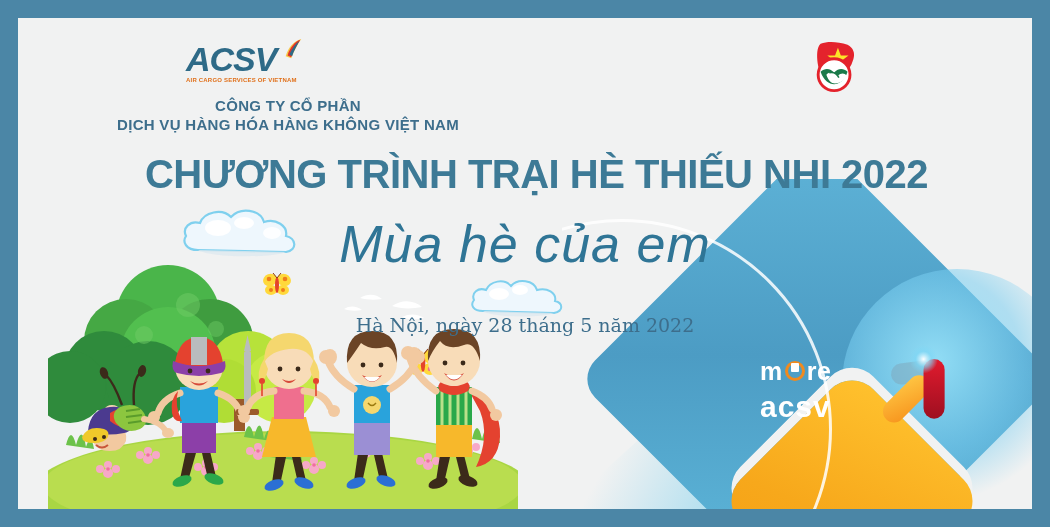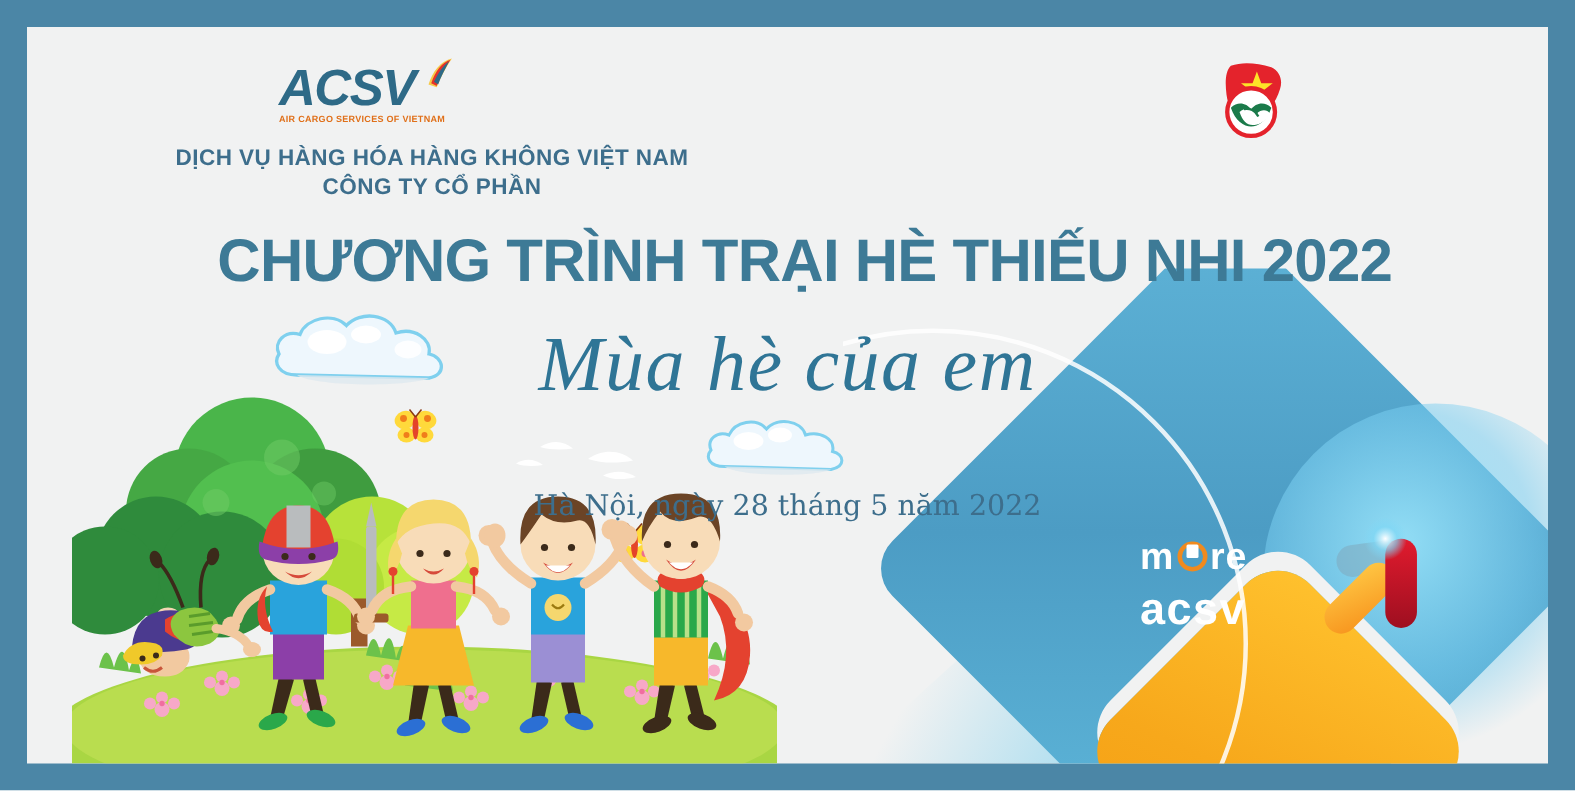--- a/index.html
+++ b/index.html
@@ -147,36 +147,35 @@
     font-size:40px; font-weight:800;
     color:#3d7a96;
     letter-spacing:-.5px;
     font-family:"Liberation Sans", sans-serif;
     z-index:5;
     padding-left:23px;
   }
   .script{
     position:absolute; left:0; top:196px; width:1014px;
     text-align:center;
-    font-family:Liberation Serif, serif;
+    font-family:Liberation Sans, sans-serif;
     font-style:italic;
     font-size:52px;
     font-weight:400;
     color:#2f7596;
     letter-spacing:1px;
     z-index:5;
   }
   .dateline{
     position:absolute; left:0; top:296px; width:1014px;
     text-align:center;
     font-family:"DejaVu Serif", serif;
     font-size:19px;
     color:#3d6e8c;
     z-index:5;
-    margin-top:12px;
   }
 
   
   .cloud{ position:absolute; z-index:3; }
   .butterfly{ position:absolute; z-index:4; }
   .birds{ position:absolute; z-index:3; }
 
   
   .illus{
     position:absolute;
@@ -235,22 +234,22 @@
       <div class="acsv-word">ACSV</div>
       <div class="acsv-tag">AIR CARGO SERVICES OF VIETNAM</div>
       <svg class="acsv-flag" viewBox="0 0 24 24">
         <path d="M4 20 C7 10 13 3 21 1 C17 7 13 14 10 22 Z" fill="#f7c948"></path>
         <path d="M6 19 C9 10 14 4 20 2 C16 8 12 14 10 21 Z" fill="#e63329"></path>
         <path d="M8 18 C11 11 15 6 19 3 C16 9 13 14 11 20 Z" fill="#2e6a87"></path>
       </svg>
     </div>
 
     <div class="org-text org-left">
+      <div>CÔNG TY CỔ PHẦN</div>
       <div>DỊCH VỤ HÀNG HÓA HÀNG KHÔNG VIỆT NAM</div>
-      <div>CÔNG TY CỔ PHẦN</div>
     </div>
 
     <svg class="union-logo" viewBox="0 0 64 56">
       <path d="M16 4 C24 1 34 2 44 5 C50 8 52 14 50 20 C48 27 44 33 38 38 C33 42 28 44 24 42 C18 39 14 32 13 24 C12 16 12 8 16 4 Z" fill="#e4232c"></path>
       <polygon points="34,8 37,16 45,16 38.5,21 41,29 34,24 27,29 29.5,21 23,16 31,16" fill="#fde428"></polygon>
       <circle cx="30" cy="36" r="17" fill="#ffffff" stroke="#e4232c" stroke-width="2"></circle>
       <path d="M14 36 a16 16 0 0 1 32 0 a16 16 0 0 1 -32 0" fill="none" stroke="#e4232c" stroke-width="2"></path>
       <path d="M16 33 C21 28 27 30 30 34 C33 30 39 28 44 33 C41 42 35 46 30 46 C25 46 19 42 16 33 Z" fill="#1b7a4a"></path>
       <path d="M22 36 C26 32 31 33 34 37 C37 34 41 34 43 37 C40 43 35 45 31 45 C27 45 24 42 22 36 Z" fill="#ffffff"></path>
       <path d="M25 34 C29 33 33 35 35 39" fill="none" stroke="#1b7a4a" stroke-width="1.6"></path>

